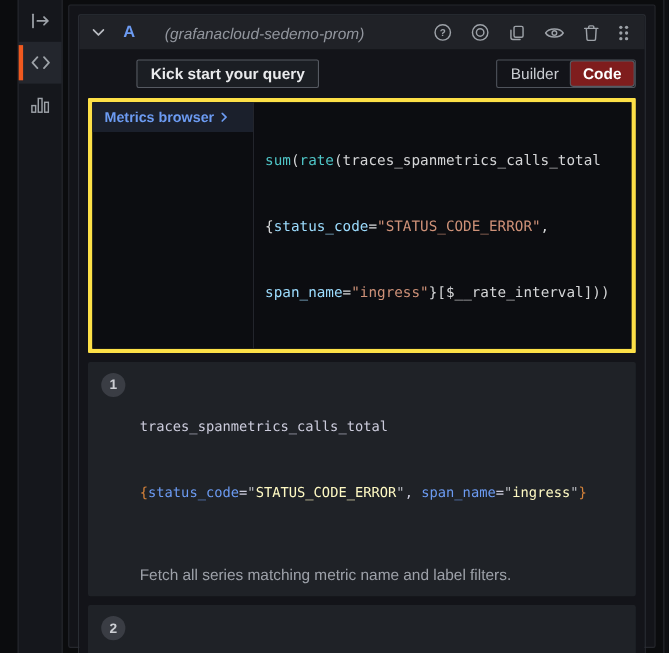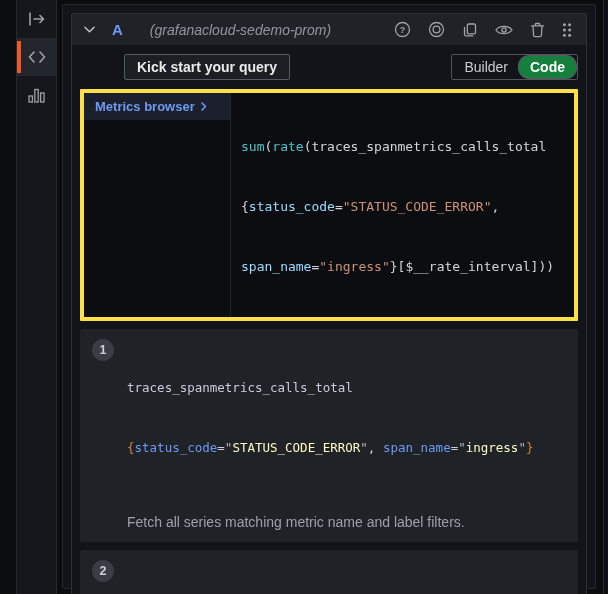--- a/index.html
+++ b/index.html
@@ -32,21 +32,21 @@
   .toolbar{display:flex;align-items:center;height:30px;margin:0 0 7px;padding-left:44px;}
   .kick-btn{background:#1b1e23;border:1px solid #565a62;border-radius:2px;color:#e9eaec;
     font-size:14px;font-weight:700;padding:4px 12px;cursor:pointer;font-family:inherit;}
   .explain-wrap{display:flex;align-items:center;margin-left:30px;gap:12px;}
   .explain-label{color:#d2d4d8;font-size:14px;}
   .switch{width:34px;height:17px;border-radius:9px;background:#3a6fd8;position:relative;cursor:pointer;}
   .switch .knob{position:absolute;right:2px;top:2px;width:13px;height:13px;border-radius:50%;
     background:#fff;display:flex;align-items:center;justify-content:center;}
   .seg{margin-left:auto;display:flex;align-items:center;border:1px solid #4f535b;border-radius:2px;padding:1px;}
   .seg-btn{padding:3px 11px;font-size:14px;color:#c9ccd1;cursor:pointer;border-radius:2px;}
-  .seg-btn.selected{background:#15803d;color:#ffffff;font-weight:700;box-shadow:0 0 0 1px #565b63;border-radius:10px;}
+  .seg-btn.selected{background:#7f1d1d;color:#ffffff;font-weight:700;box-shadow:0 0 0 1px #565b63;}
   
   .editor{border:4px solid #fde047;display:flex;border-radius:1px;}
   .editor-left{width:146px;background:#0c0d11;border-right:1px solid #23252c;display:flex;flex-direction:column;}
   .mb-strip{background:#1b202c;color:#6c9bf2;font-weight:700;font-size:13px;
     padding:6px 6px 6px 11px;display:flex;align-items:center;gap:6px;cursor:pointer;}
   .editor-code{flex:1;background:#0c0d11;padding:4px 10px 0;
     font-family:"DejaVu Sans Mono","Liberation Mono",monospace;font-size:13px;line-height:20px;white-space:pre;cursor:text;}
   
   .step{background:#1f2227;border-radius:2px;margin-top:8px;padding:9px 14px 9px 12px;display:flex;gap:13px;}
   .badge{width:22px;height:22px;border-radius:50%;background:#3a3d44;color:#ccced3;

